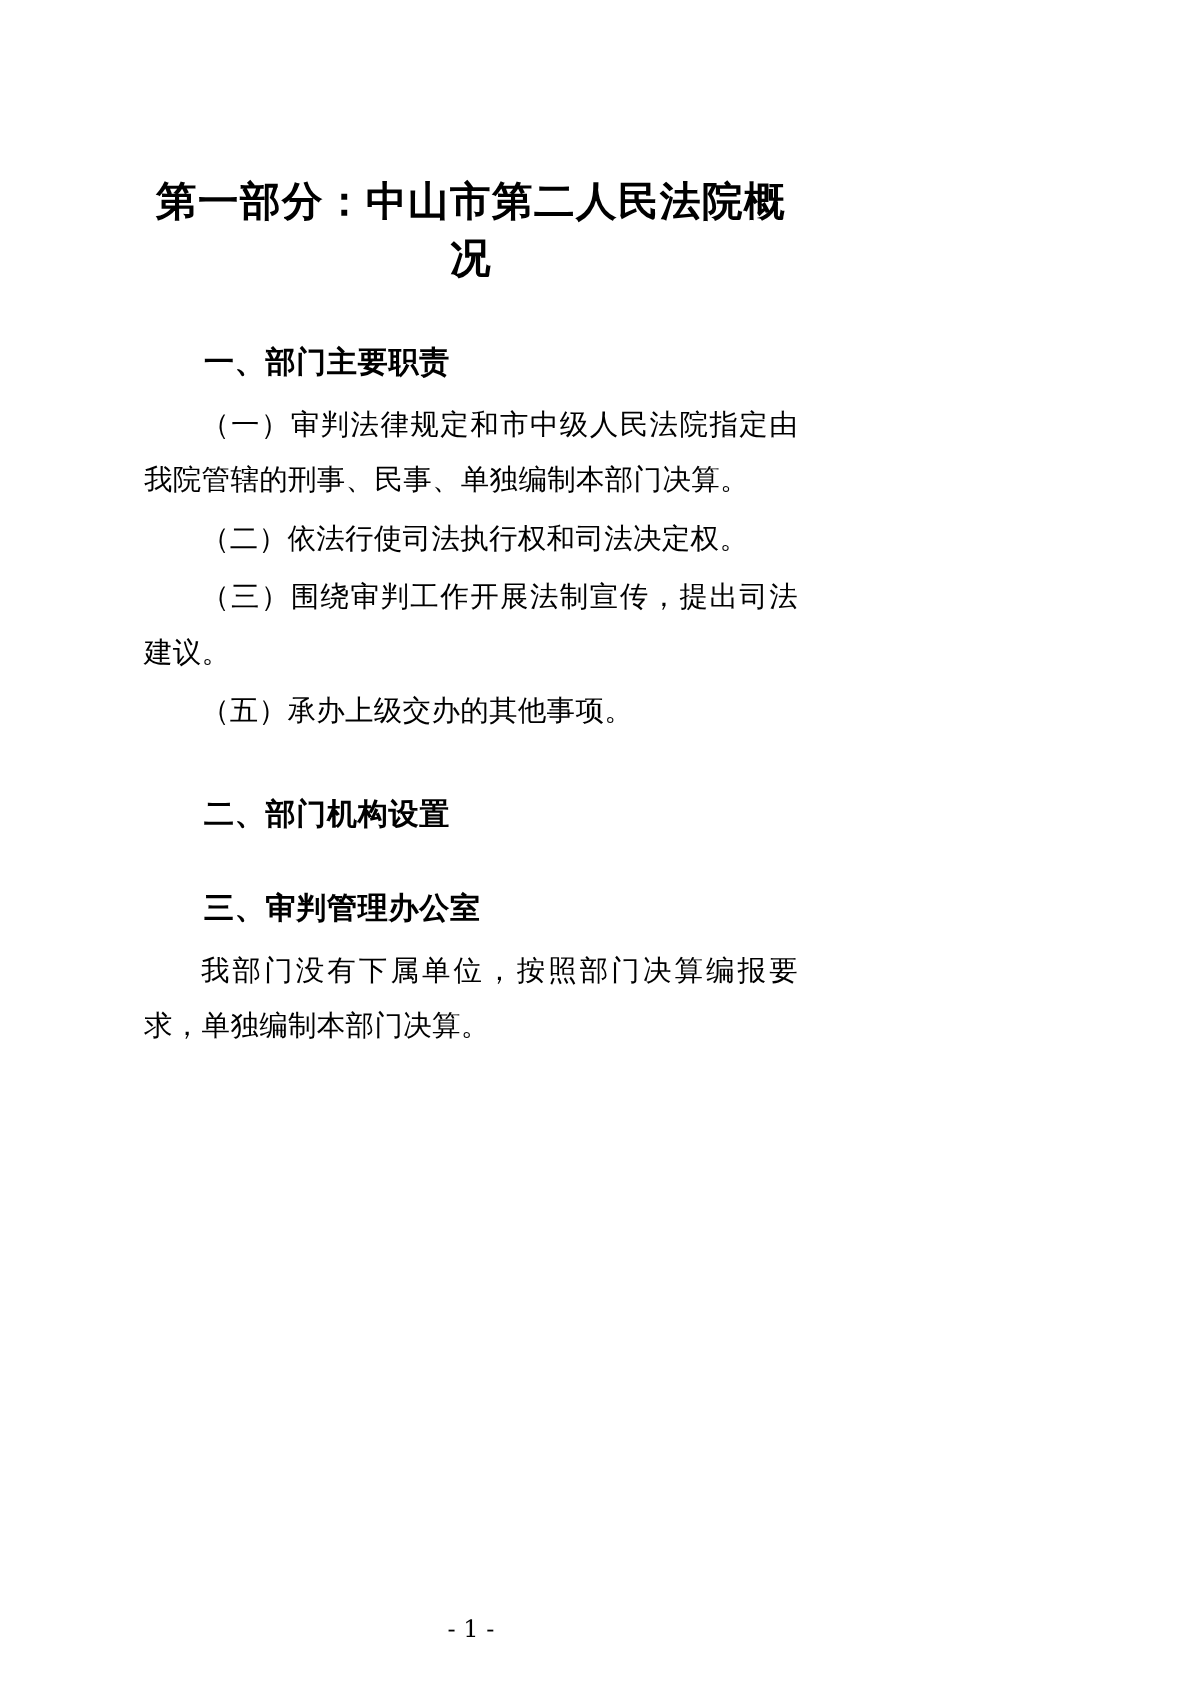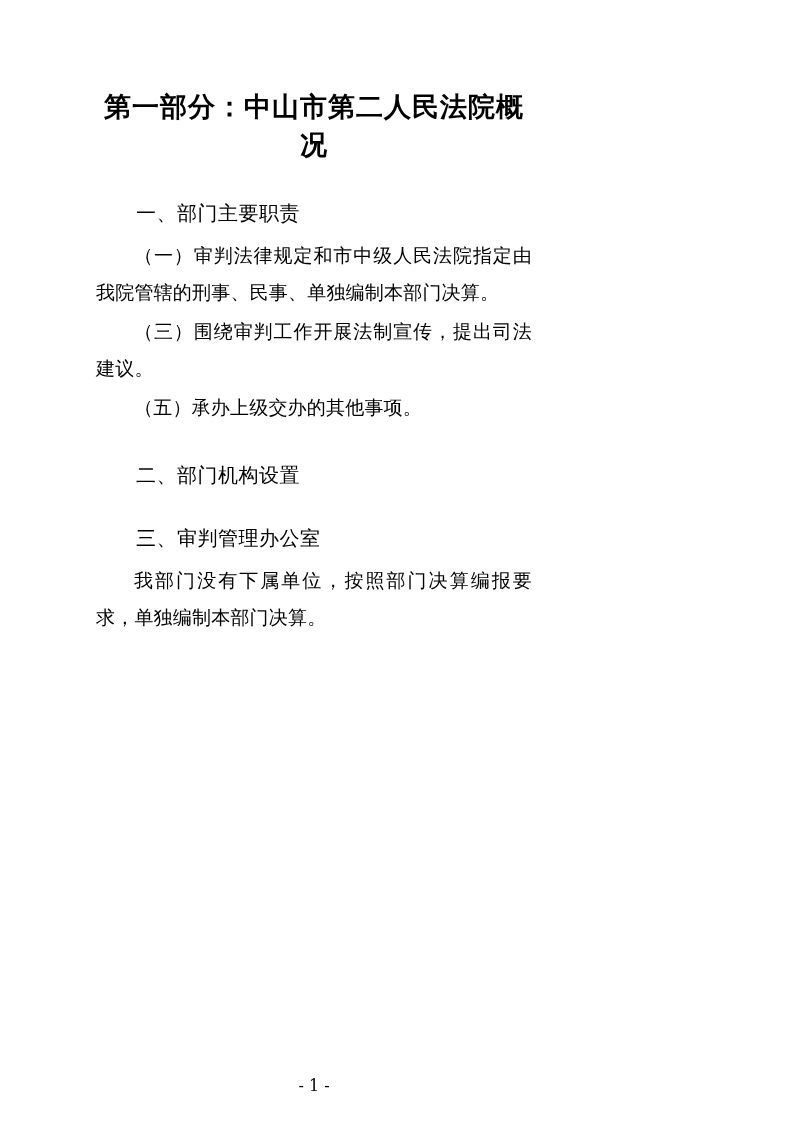--- a/index.html
+++ b/index.html
@@ -12,34 +12,34 @@
     height: 1123px;
     font-family: "DejaVu Serif", "Liberation Serif", serif;
     color: #000000;
     position: relative;
     overflow: hidden;
   }
   .page {
     width: 628px;
     height: 1123px;
     box-sizing: border-box;
-    padding: 62px 96px 40px 96px;
+    padding: 90px 96px 40px 96px;
     position: relative;
   }
   .doc-title {
     font-size: 27px;
     font-weight: bold;
     text-align: center;
     letter-spacing: 1px;
     margin: 26px 0 34px 0;
     line-height: 1.4;
   }
   .section-heading {
     font-size: 20px;
-    font-weight: normal;
+    font-weight: bold;
     margin: 36px 0 10px 0;
     text-indent: 40px;
     letter-spacing: 0.5px;
   }
   .para {
     font-size: 19px;
     line-height: 1.95;
     text-align: justify;
     text-indent: 38px;
     margin: 0 0 2px 0;
@@ -62,20 +62,21 @@
 <body>
 
 <div class="page">
 
   <div class="doc-title">第一部分：中山市第二人民法院概况</div>
 
   <div>
     <div class="section-heading">一、部门主要职责</div>
     <div class="body-block">
       <p class="para">（一）审判法律规定和市中级人民法院指定由我院管辖的刑事、民事、单独编制本部门决算。</p>
+      <p class="para">（二）依法行使司法执行权和司法决定权。</p>
       <p class="para">（三）围绕审判工作开展法制宣传，提出司法建议。</p>
       <p class="para">（五）承办上级交办的其他事项。</p>
     </div>
   </div>
 
   <div>
     <div class="section-heading">二、部门机构设置</div>
   </div>
 
   <div>

